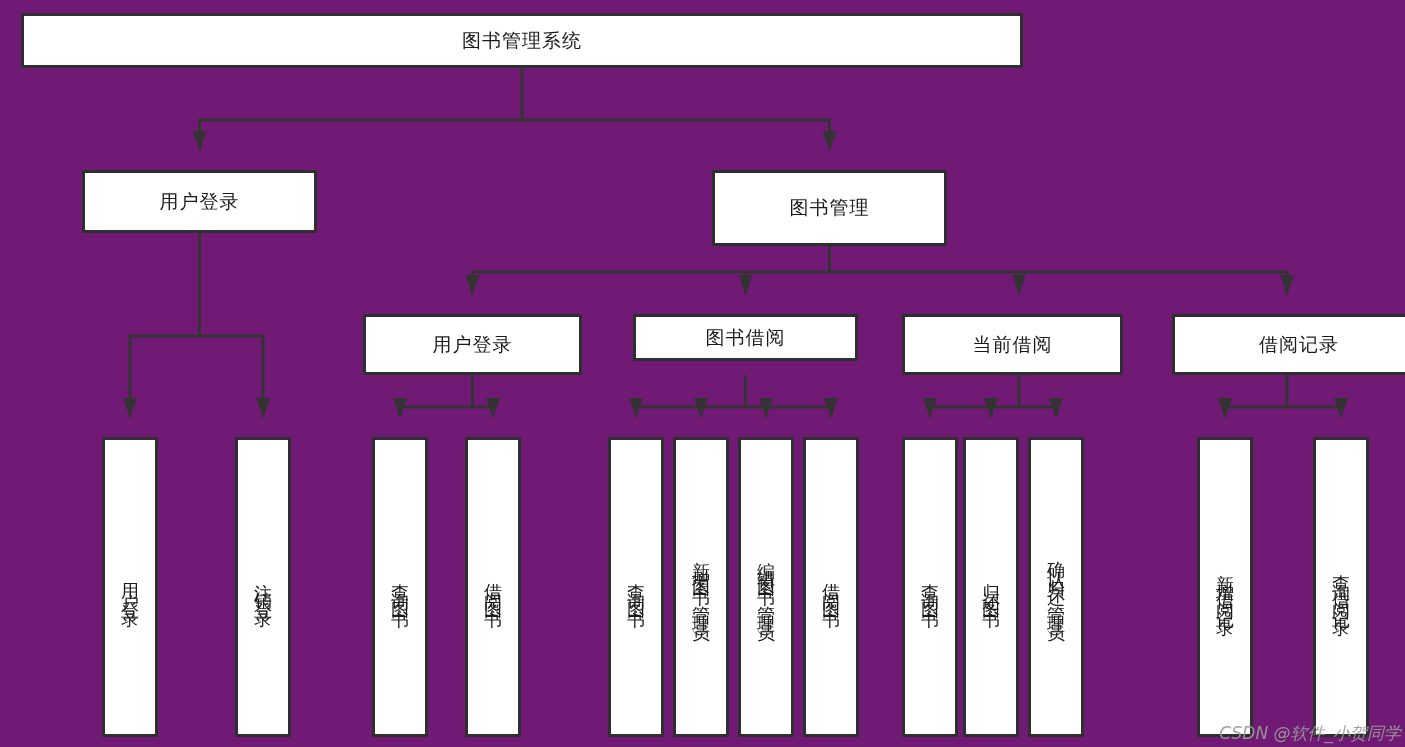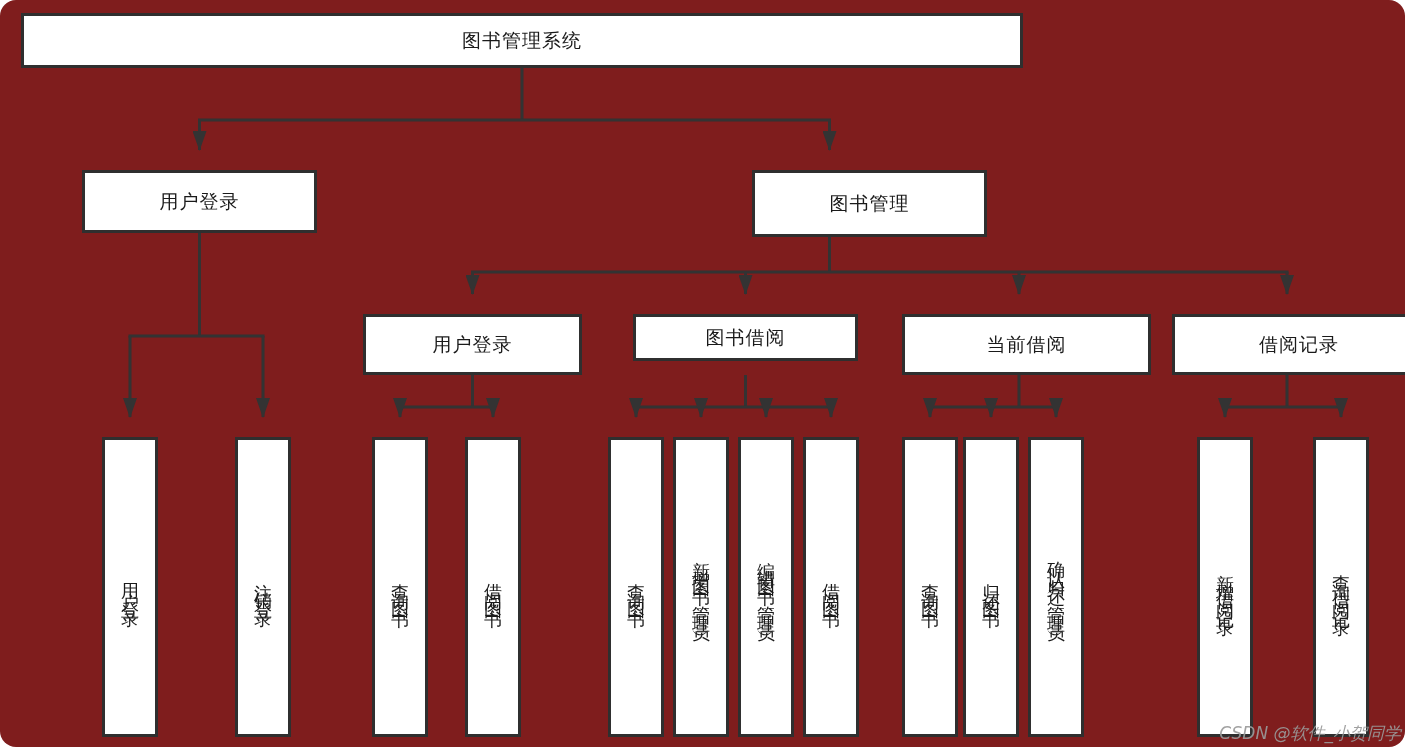--- a/index.html
+++ b/index.html
@@ -9,23 +9,22 @@
     background: #ffffff;
   }
   body {
     font-family: "DejaVu Sans", "Liberation Sans", sans-serif;
     color: #1a1a1a;
   }
   .stage {
     position: relative;
     width: 1405px;
     height: 747px;
-    background: #7f1d1d;
+    background: #701a75;
     overflow: hidden;
-    border-radius: 16px;
   }
   .connectors {
     position: absolute;
     left: 0; top: 0;
     width: 1405px;
     height: 747px;
     z-index: 0;
     pointer-events: none;
   }
   .node {
@@ -119,25 +118,25 @@
       <path d="M1287 375 V407"></path>
       <path d="M1223.5 407 H1342.5"></path>
       <path d="M1225 407 V417" marker-end="url(#ah)"></path>
       <path d="M1341 407 V417" marker-end="url(#ah)"></path>
     </g>
   </svg>
 
   <div class="node hnode" style="left:21px; top:13px; width:1002px; height:55px;">图书管理系统</div>
 
   <div class="node hnode" style="left:82px; top:170px; width:235px; height:63px;">用户登录</div>
-  <div class="node hnode" style="left:712px; top:170px; width:235px; height:67px;margin-left:40px;">图书管理</div>
+  <div class="node hnode" style="left:712px; top:170px; width:235px; height:76px;">图书管理</div>
 
   <div class="node hnode" style="left:363px; top:314px; width:219px; height:61px;">用户登录</div>
   <div class="node hnode" style="left:633px; top:314px; width:225px; height:47px;">图书借阅</div>
-  <div class="node hnode" style="left:902px; top:314px; width:249px; height:61px;">当前借阅</div>
+  <div class="node hnode" style="left:902px; top:314px; width:221px; height:61px;">当前借阅</div>
   <div class="node hnode" style="left:1172px; top:314px; width:254px; height:61px;">借阅记录</div>
 
   <div class="node vnode" style="left:102px;">
     <span class="vtext">用户登录</span>
   </div>
   <div class="node vnode" style="left:235px;">
     <span class="vtext">注销登录</span>
   </div>
 
   <div class="node vnode" style="left:372px;">

